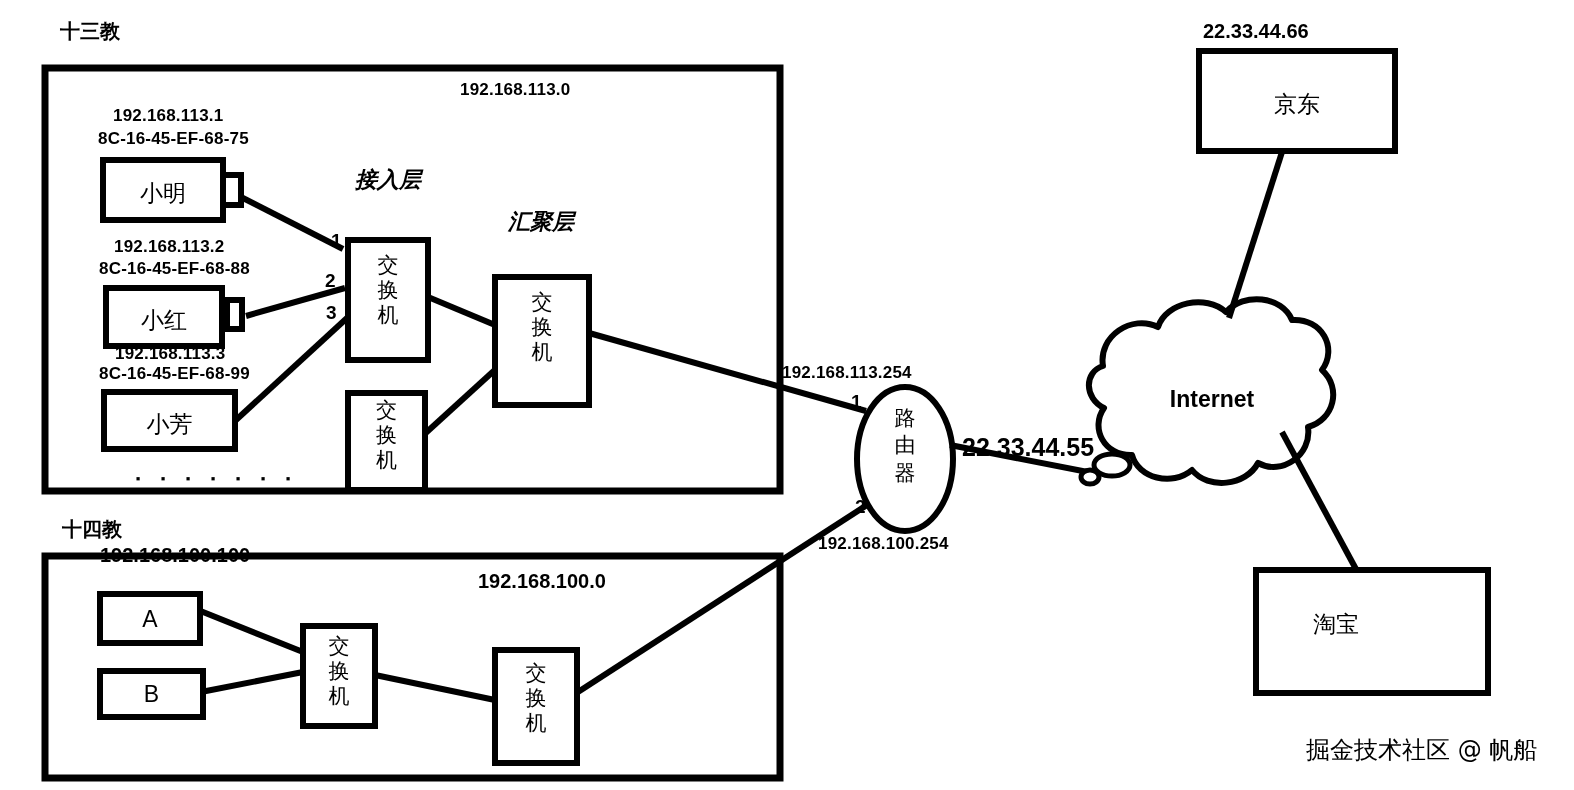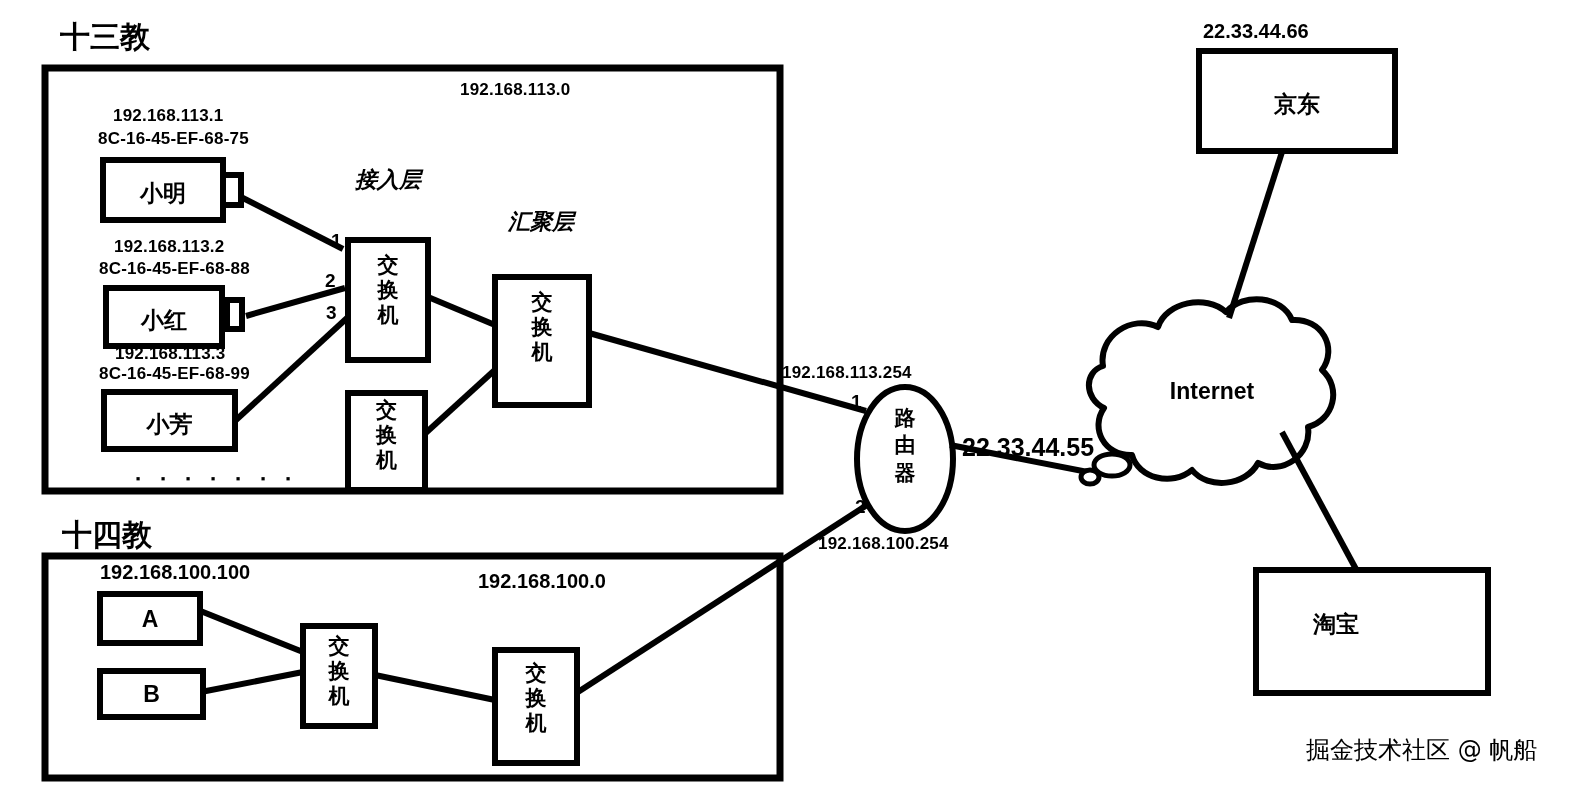--- a/index.html
+++ b/index.html
@@ -38,33 +38,33 @@
     letter-spacing: 0.2px;
   }
   .ip-big {
     font-size: 20px;
   }
   .mac {
     font-size: 17px;
     letter-spacing: 0.2px;
   }
   .bldg-title {
-    font-size: 30px;
+    font-size: 20px;
   }
   .layer-title {
     font-size: 22px;
     font-style: italic;
   }
   .port {
     font-size: 19px;
   }
   .node-text {
     position: absolute;
     color: #000000;
-    font-weight: bold;
+    font-weight: normal;
     text-align: center;
     white-space: nowrap;
   }
   .host-name {
     font-size: 23px;
   }
   .host-name-ab {
     font-size: 23px;
   }
   .sw-text {
@@ -207,21 +207,21 @@
     <div>换</div>
     <div>机</div>
   </div>
   <div class="node-text sw-text" style="left:495px; top:290px; width:94px;">
     <div>交</div>
     <div>换</div>
     <div>机</div>
   </div>
 
   <div class="lbl bldg-title" style="left:62px; top:518px;">十四教</div>
-  <div class="lbl ip-big" style="left:100px; top:561px;">192.168.100.100</div>
+  <div class="lbl ip-big" style="left:100px; top:544px;">192.168.100.100</div>
   <div class="lbl ip-big" style="left:478px; top:570px;">192.168.100.0</div>
 
   <div class="node-text host-name-ab" style="left:100px; top:606px; width:100px;">A</div>
   <div class="node-text host-name-ab" style="left:100px; top:681px; width:103px;">B</div>
 
   <div class="node-text sw-text" style="left:303px; top:634px; width:72px;">
     <div>交</div>
     <div>换</div>
     <div>机</div>
   </div>
@@ -236,21 +236,21 @@
   <div class="lbl port" style="left:855px; top:497px;">2</div>
   <div class="lbl ip" style="left:818px; top:535px;">192.168.100.254</div>
   <div class="node-text rtr-text" style="left:873px; top:404px; width:64px;">
     <div>路</div>
     <div>由</div>
     <div>器</div>
   </div>
 
   <div class="lbl" style="left:962px; top:434px; font-size:25px;">22.33.44.55</div>
 
-  <div class="node-text cloud-text" style="left:1122px; top:378px; width:180px;">Internet</div>
+  <div class="node-text cloud-text" style="left:1122px; top:386px; width:180px;">Internet</div>
 
   <div class="lbl ip-big" style="left:1203px; top:20px;">22.33.44.66</div>
   <div class="node-text ext-text" style="left:1199px; top:89px; width:196px;">京东</div>
   <div class="node-text ext-text" style="left:1256px; top:609px; width:160px;">淘宝</div>
 
   <div class="watermark" style="left:1306px; top:734px;">掘金技术社区 @ 帆船</div>
 
 </div>
 
 </body></html>

